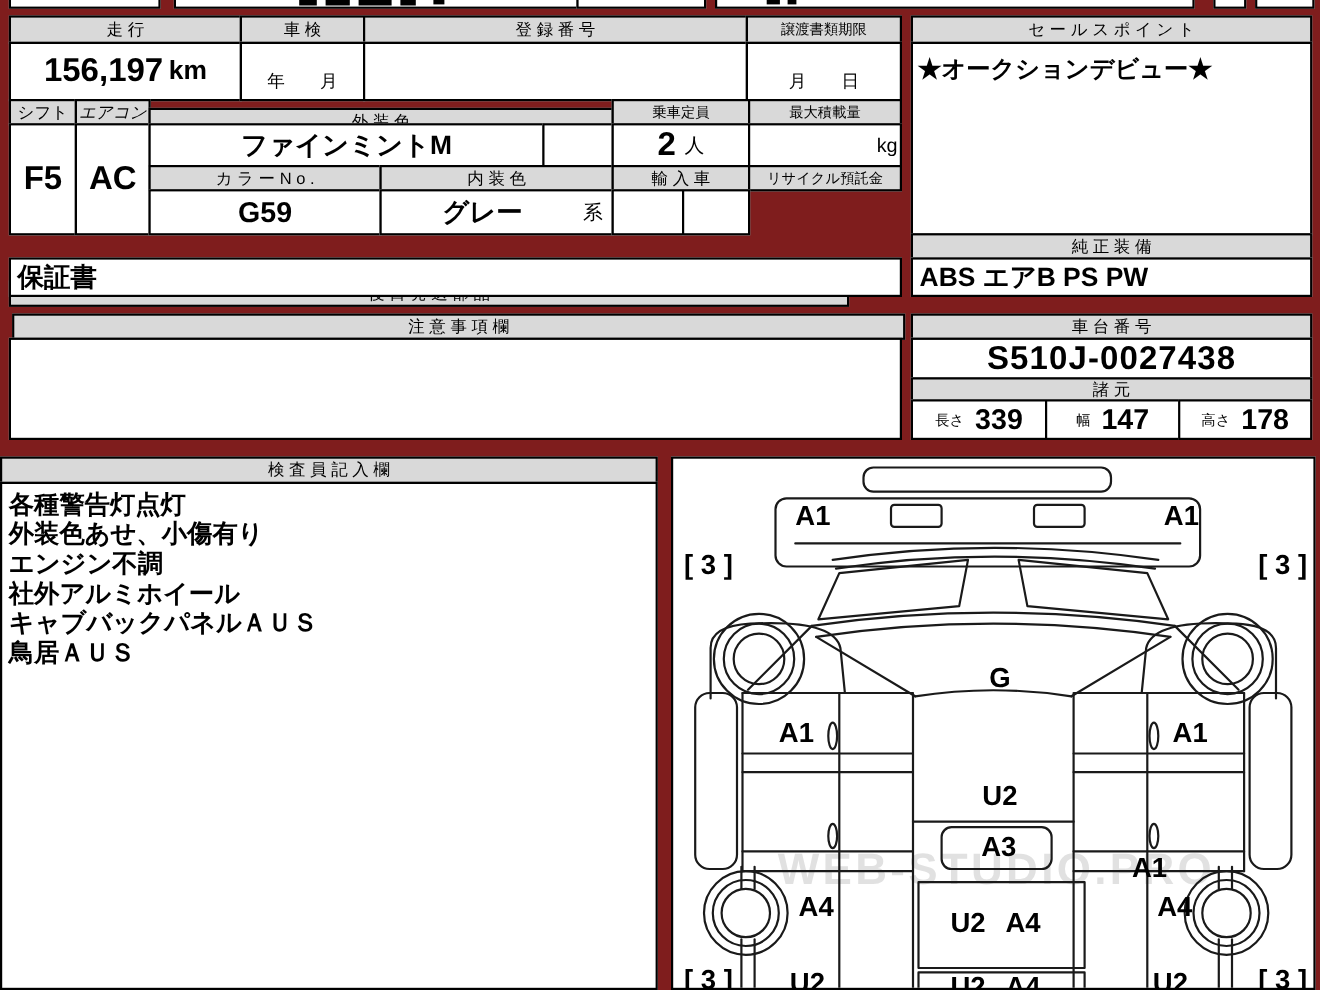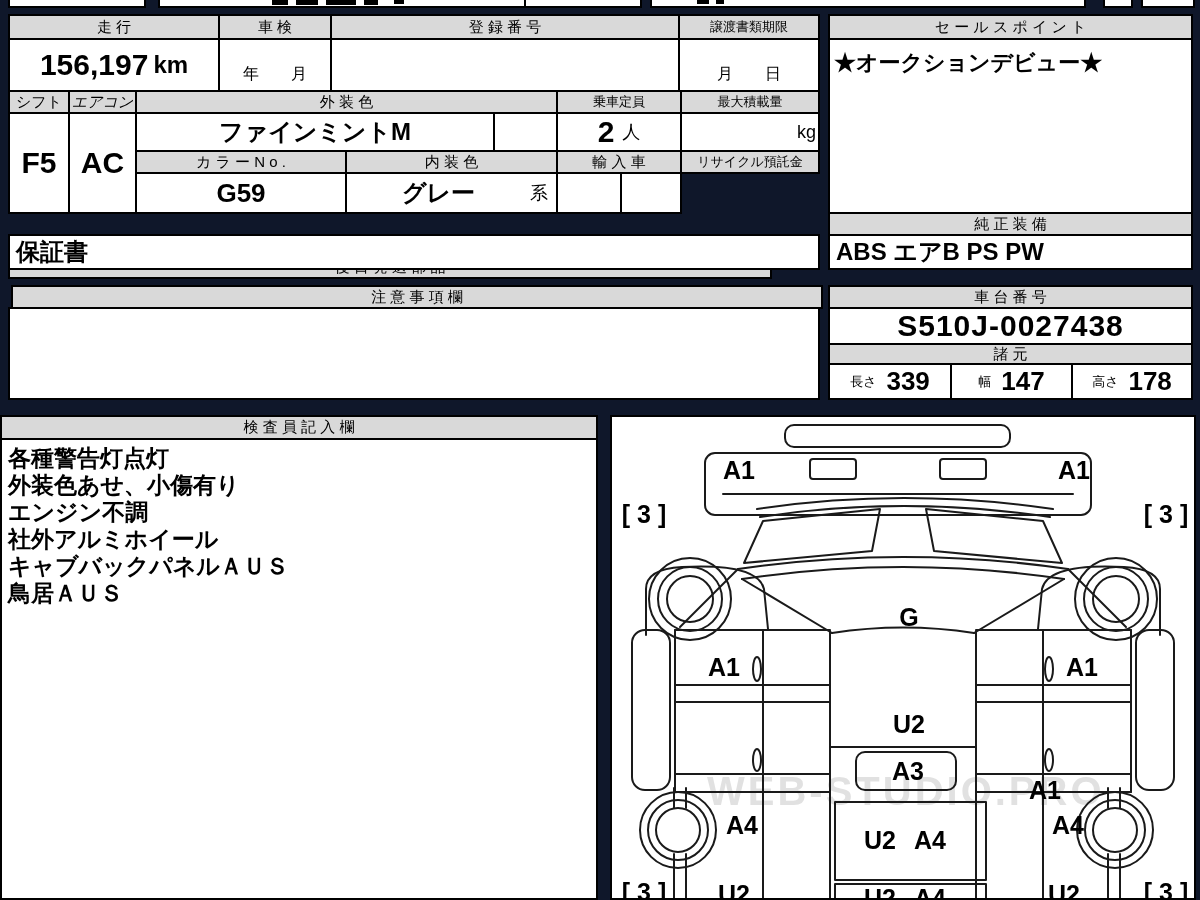--- a/index.html
+++ b/index.html
@@ -1,16 +1,16 @@
 <!DOCTYPE html>
 <html><head>
 <meta charset="utf-8">
 <style>
   html,body{margin:0;padding:0;background:#6e6e6e;}
-  #screen{position:relative;width:1200px;height:900px;background:#0f172a;overflow:hidden;
+  #screen{position:relative;width:1200px;height:900px;background:#7f1d1d;overflow:hidden;
           font-family:"Liberation Sans",sans-serif;color:#000;}
   .blk{position:absolute;}
   .cell{position:absolute;box-sizing:border-box;border:2px solid #000;background:#fff;
         display:flex;align-items:center;justify-content:center;overflow:hidden;}
   .hdr{background:#d9d9d9;font-size:15px;white-space:nowrap;}
   .hdr-sm{background:#d9d9d9;font-size:13px;white-space:nowrap;}
   .left{justify-content:flex-start;}
   .bot{align-items:flex-end;}
   .right{justify-content:flex-end;}
   .b30{font-weight:bold;font-size:30px;white-space:nowrap;}
@@ -56,21 +56,21 @@
     <div class="cell" style="left:0;top:24px;width:212px;height:54px;">
       <span class="b30">156,197</span>
         <span class="b24" style="margin-left:5px;">km</span>
     </div>
     <div class="cell bot" style="left:210px;top:24px;width:114px;height:54px;font-size:16px;padding-bottom:5px;">年　　月</div>
     <div class="cell" style="left:322px;top:24px;width:350px;height:54px;"></div>
     <div class="cell bot" style="left:670px;top:24px;width:142px;height:54px;font-size:16px;padding-bottom:5px;">月　　日</div>
 
     <div class="cell hdr" style="left:0;top:76px;width:62px;height:24px;">シフト</div>
     <div class="cell hdr" style="left:60px;top:76px;width:69px;height:24px;font-style:italic;">エアコン</div>
-    <div class="cell hdr" style="left:127px;top:76px;width:423px;height:24px;">外 装 色</div>
+    <div class="cell hdr" style="left:127px;top:84px;width:423px;height:24px;">外 装 色</div>
     <div class="cell hdr-sm" style="left:548px;top:76px;width:126px;height:24px;">乗車定員</div>
     <div class="cell hdr-sm" style="left:672px;top:76px;width:140px;height:24px;">最大積載量</div>
 
     <div class="cell b30" style="left:0;top:98px;width:62px;height:102px;">F5</div>
     <div class="cell b30" style="left:60px;top:98px;width:69px;height:102px;">AC</div>
     <div class="cell b24" style="left:127px;top:98px;width:360px;height:40px;">ファインミントM</div>
     <div class="cell" style="left:485px;top:98px;width:65px;height:40px;"></div>
     <div class="cell" style="left:548px;top:98px;width:126px;height:40px;">
       <span class="b30">2</span>
         <span class="u18">人</span>

